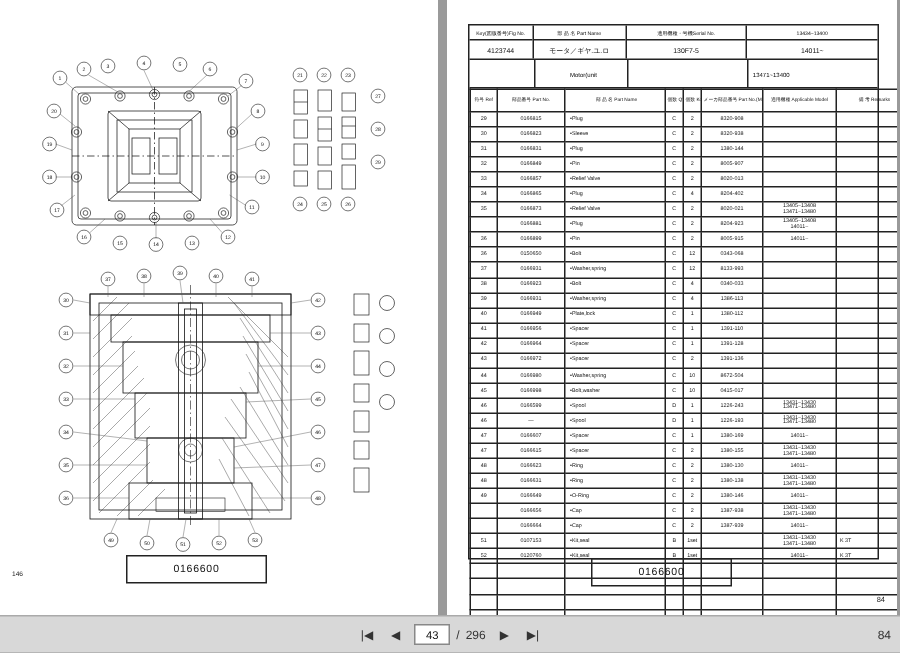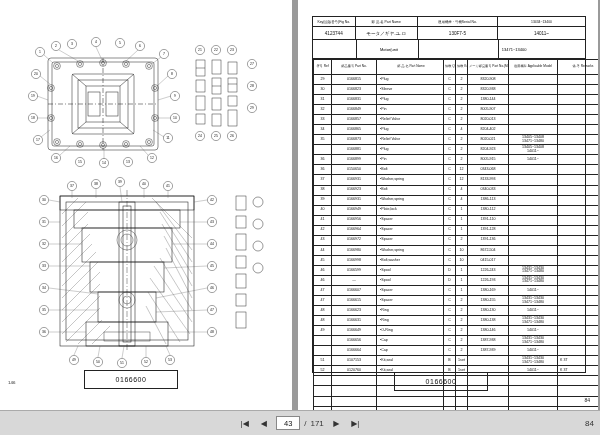--- a/index.html
+++ b/index.html
@@ -758,20 +758,20 @@
     </div>
 
   </div>
 
   <div class="toolbar">
     <div class="tb-btn">|◀</div>
     <div class="tb-btn">◀</div>
     <div class="pagebox">
       <div class="pagefield">43</div>
       <span class="tot">/</span>
-      <span class="tot">171</span>
+      <span class="tot">296</span>
     </div>
     <div class="tb-btn">▶</div>
     <div class="tb-btn">▶|</div>
     <div class="tb-right">84</div>
   </div>
 
 </div>
 
 </body></html>

